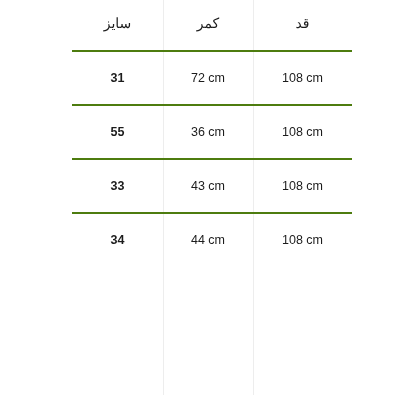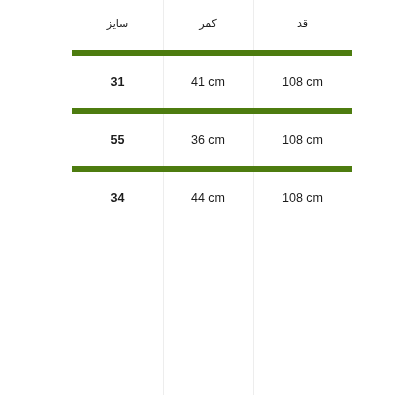--- a/index.html
+++ b/index.html
@@ -52,30 +52,31 @@
     margin: 0;
     text-align: center;
     vertical-align: middle;
     color: #1c1c1c;
     border: 0;
   }
 
   
   table.size-table thead th {
     height: 48px;
-    font-size: 11px;
+    font-size: 14px;
     font-weight: 400;
     direction: rtl;
     line-height: 1.2;
     padding-bottom: 2px;
+    font-family: Liberation Serif, serif;
   }
 
   
   table.size-table tbody tr {
-    border-top: 6px solid #4d7c0f;
+    border-top: 2px solid #4d7c0f;
   }
   table.size-table tbody td {
     height: 52px;
     font-size: 12.5px;
     font-weight: 400;
   }
   table.size-table tbody td.size-cell {
     font-weight: bold;
     font-size: 12.5px;
   }
@@ -97,26 +98,31 @@
     <thead>
       <tr>
         <th>سایز</th>
         <th>کمر</th>
         <th>قد</th>
       </tr>
     </thead>
     <tbody>
       <tr>
         <td class="size-cell">31</td>
-        <td>41 cm</td>
+        <td>72 cm</td>
         <td>108 cm</td>
       </tr>
       <tr>
         <td class="size-cell">55</td>
         <td>36 cm</td>
+        <td>108 cm</td>
+      </tr>
+      <tr>
+        <td class="size-cell">33</td>
+        <td>43 cm</td>
         <td>108 cm</td>
       </tr>
       <tr>
         <td class="size-cell">34</td>
         <td>44 cm</td>
         <td>108 cm</td>
       </tr>
     </tbody>
   </table>
 

